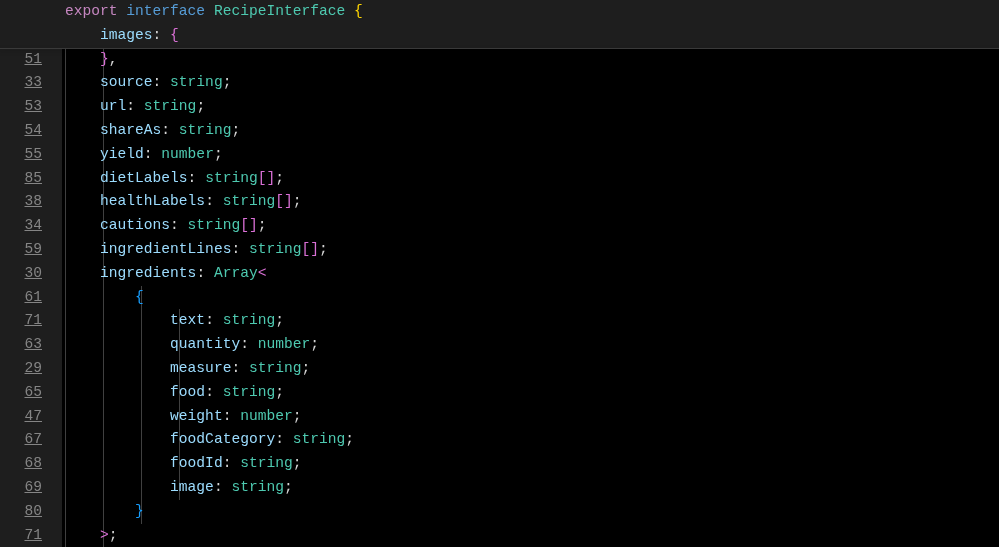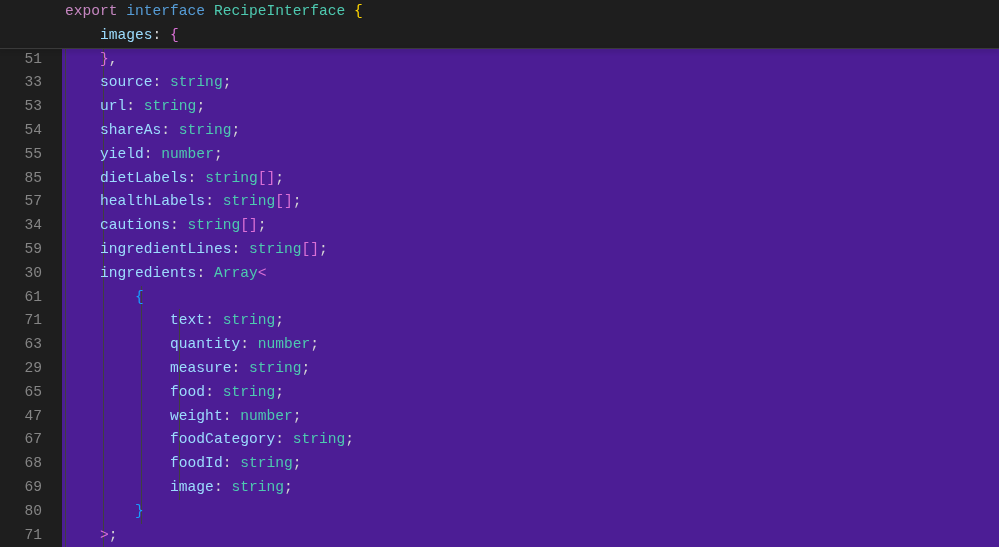--- a/index.html
+++ b/index.html
@@ -14,25 +14,25 @@
   }
   .editor { display: flex; height: 100%; position: relative; }
   .gutter {
     width: 62px;
     text-align: right;
     padding-right: 20px;
     color: #858585;
     user-select: none;
     background: #1e1e1e;
   }
-  .line-number { height: 23.8px; }
+  .line-number { height: 23.8px; text-decoration: underline; }
   .code {
     flex: 1;
     color: #d4d4d4;
-    background: #4c1d95;
+    background: #000000;
     white-space: pre;
     position: relative;
   }
   .code-line { height: 23.8px; position: relative; }
   .indent-guide {
     position: absolute;
     top: 0;
     bottom: 0;
     width: 1px;
     background: #404040;
@@ -76,21 +76,21 @@
   <div class="sticky-bg"></div>
   <div class="gutter" id="gutter">
       <div class="line-number">26</div>
       <div class="line-number">30</div>
       <div class="line-number">51</div>
       <div class="line-number">33</div>
       <div class="line-number">53</div>
       <div class="line-number">54</div>
       <div class="line-number">55</div>
       <div class="line-number">85</div>
-      <div class="line-number">57</div>
+      <div class="line-number">38</div>
       <div class="line-number">34</div>
       <div class="line-number">59</div>
       <div class="line-number">30</div>
       <div class="line-number">61</div>
       <div class="line-number">71</div>
       <div class="line-number">63</div>
       <div class="line-number">29</div>
       <div class="line-number">65</div>
       <div class="line-number">47</div>
       <div class="line-number">67</div>

